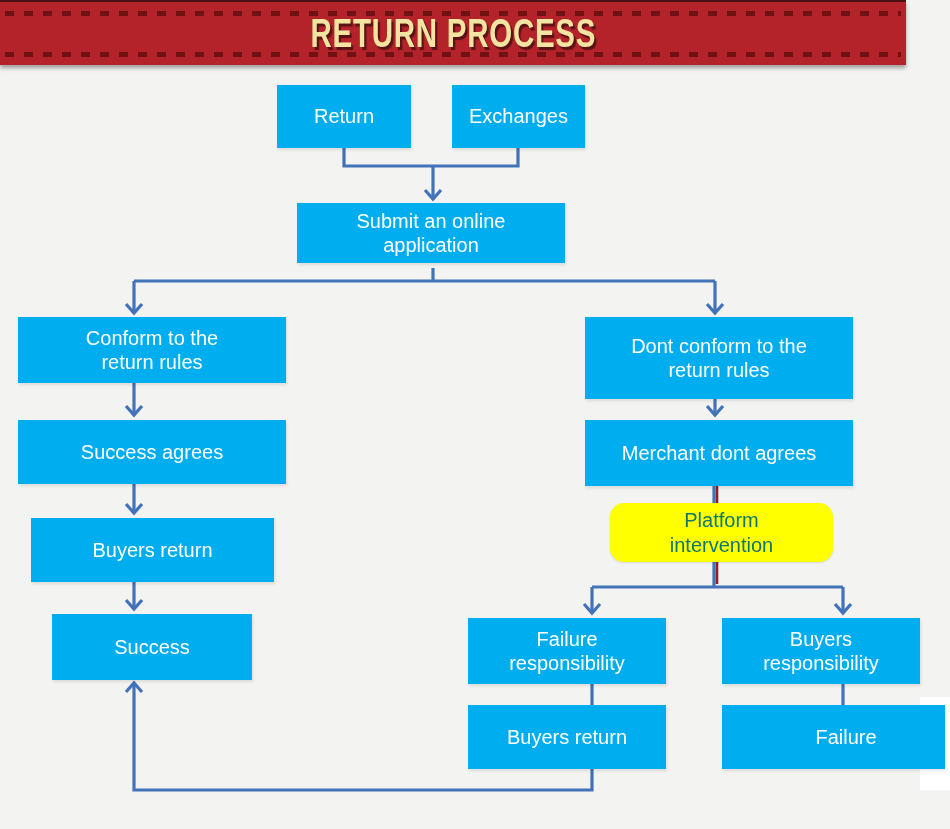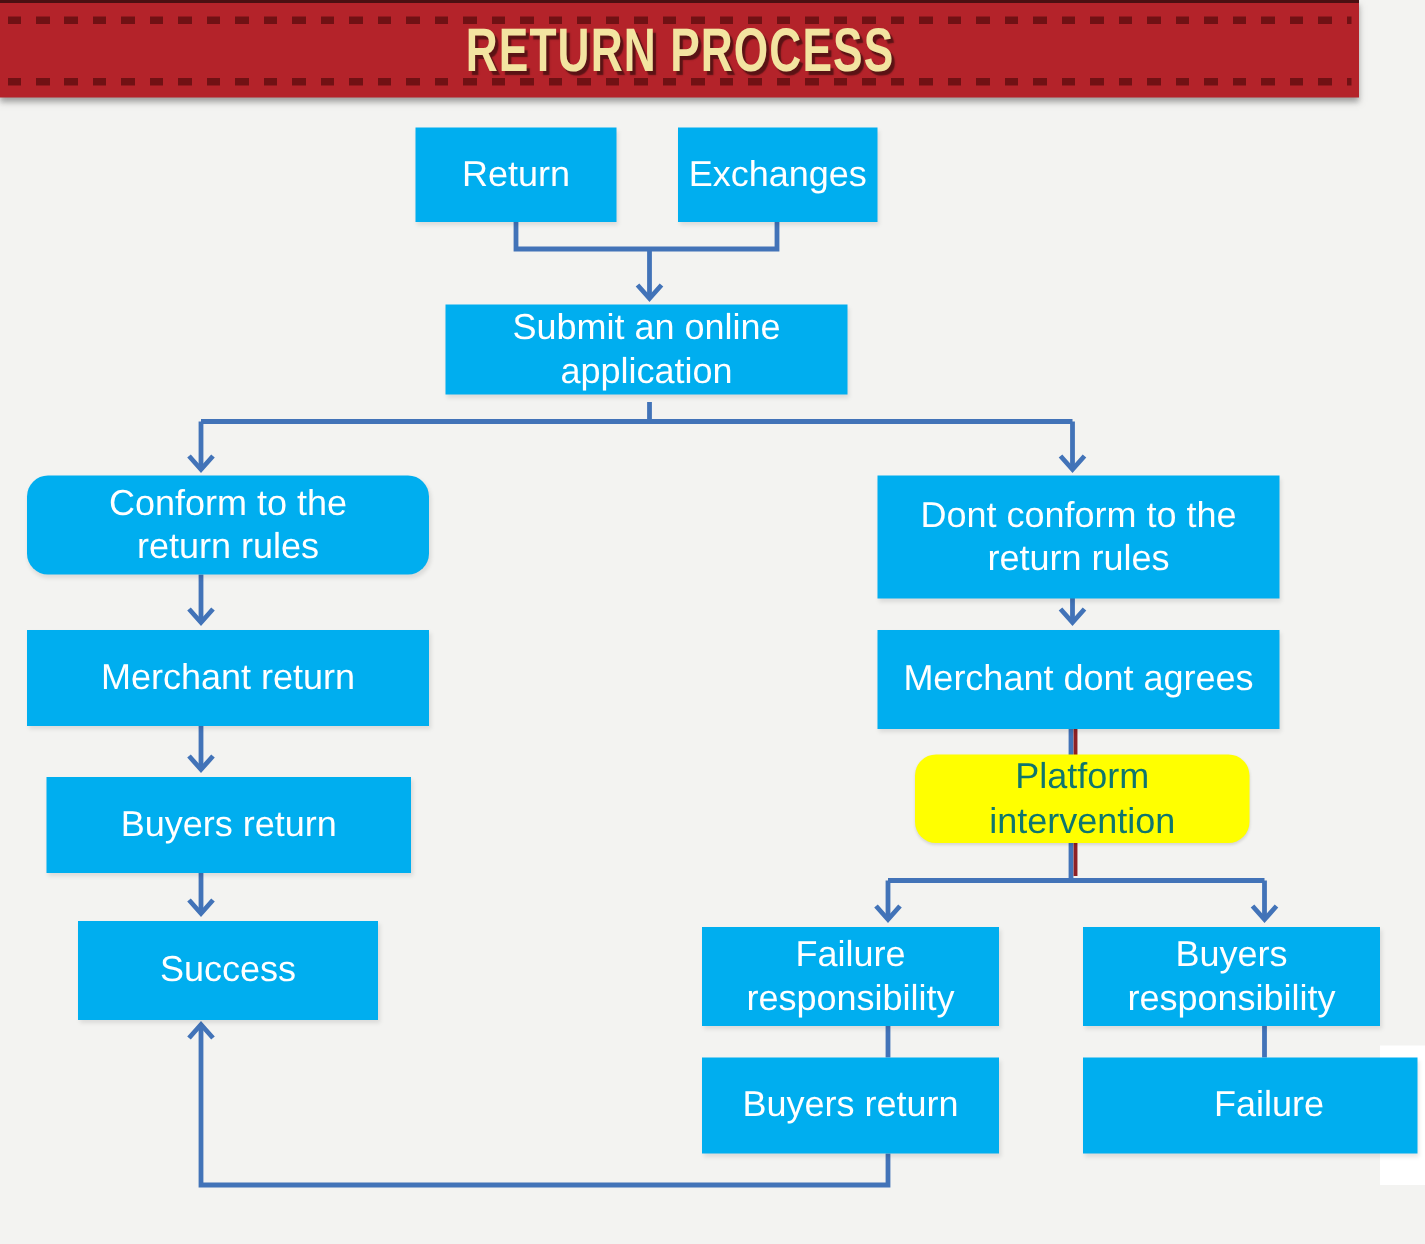--- a/index.html
+++ b/index.html
@@ -43,38 +43,38 @@
   svg.wires { position: absolute; left: 0; top: 0; z-index: 1; }
   .wire  { stroke: #4273b8; stroke-width: 3.2; fill: none; }
   .wire-red { stroke: #8e2025; stroke-width: 2.6; fill: none; }
   .head  { stroke: #4273b8; stroke-width: 3.2; fill: none; stroke-linejoin: miter; }
 
   
   .node {
     position: absolute; z-index: 2;
     background: #00aeef;
     color: #ffffff;
-    font-size: 24px;
+    font-size: 20px;
     line-height: 1.22;
     display: flex; align-items: center; justify-content: center;
     text-align: center;
     white-space: pre-line;
     box-shadow: 1px 2px 3px rgba(0,0,0,0.10);
   }
   .node--yellow {
     background: #ffff00;
     color: #0f766e;
     border-radius: 14px;
     box-shadow: 0 1px 2px rgba(0,0,0,0.12);
   }
 
   #n-return               { left:277px; top: 85px; width:134px; height:63px; }
   #n-exchanges            { left:452px; top: 85px; width:133px; height:63px; }
   #n-submit               { left:297px; top:203px; width:268px; height:60px; }
-  #n-conform              { left: 18px; top:317px; width:268px; height:66px;border-radius:14px; }
+  #n-conform              { left: 18px; top:317px; width:268px; height:66px; }
   #n-dont-conform         { left:585px; top:317px; width:268px; height:82px; }
   #n-merchant-agrees      { left: 18px; top:420px; width:268px; height:64px; }
   #n-merchant-dont-agrees { left:585px; top:420px; width:268px; height:66px; }
   #n-platform             { left:610px; top:503px; width:223px; height:59px; }
   #n-buyers-return-left   { left: 31px; top:518px; width:243px; height:64px; }
   #n-success              { left: 52px; top:614px; width:200px; height:66px; }
   #n-business-resp        { left:468px; top:618px; width:198px; height:66px; }
   #n-buyers-resp          { left:722px; top:618px; width:198px; height:66px; }
   #n-buyers-return-bottom { left:468px; top:705px; width:198px; height:64px; }
   #n-failure              { left:722px; top:705px; width:198px; height:64px;padding-left:25px; }
@@ -146,21 +146,21 @@
 </div>
 <div class="node" id="n-conform">
   <span>Conform to the
 return rules</span>
 </div>
 <div class="node" id="n-dont-conform">
   <span>Dont conform to the
 return rules</span>
 </div>
 <div class="node" id="n-merchant-agrees">
-  <span>Merchant return</span>
+  <span>Success agrees</span>
 </div>
 <div class="node" id="n-merchant-dont-agrees">
   <span>Merchant dont agrees</span>
 </div>
 <div class="node node--yellow" id="n-platform">
   <span>Platform
 intervention</span>
 </div>
 <div class="node" id="n-buyers-return-left">
   <span>Buyers return</span>

